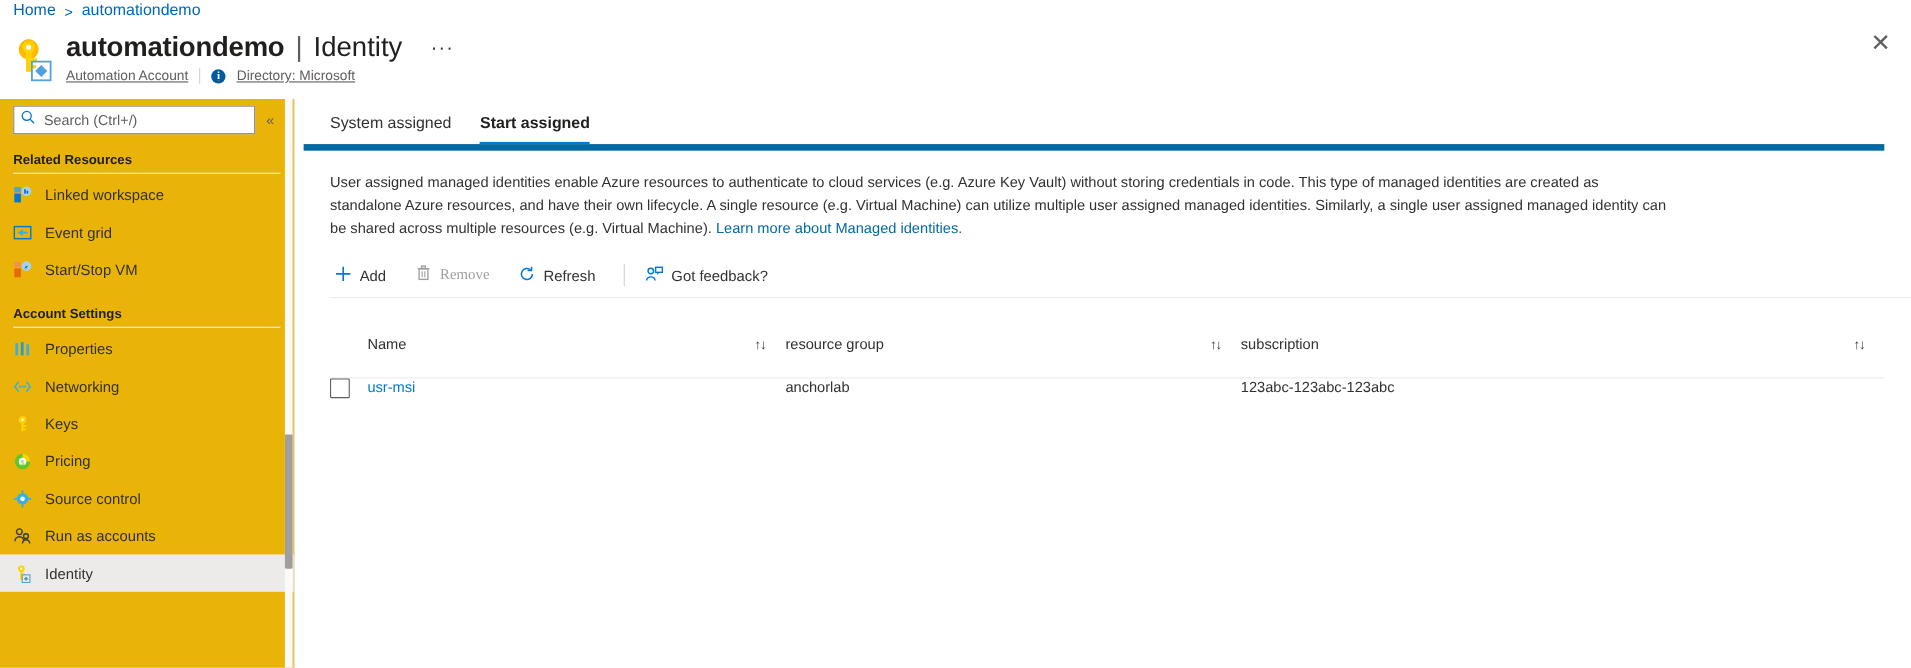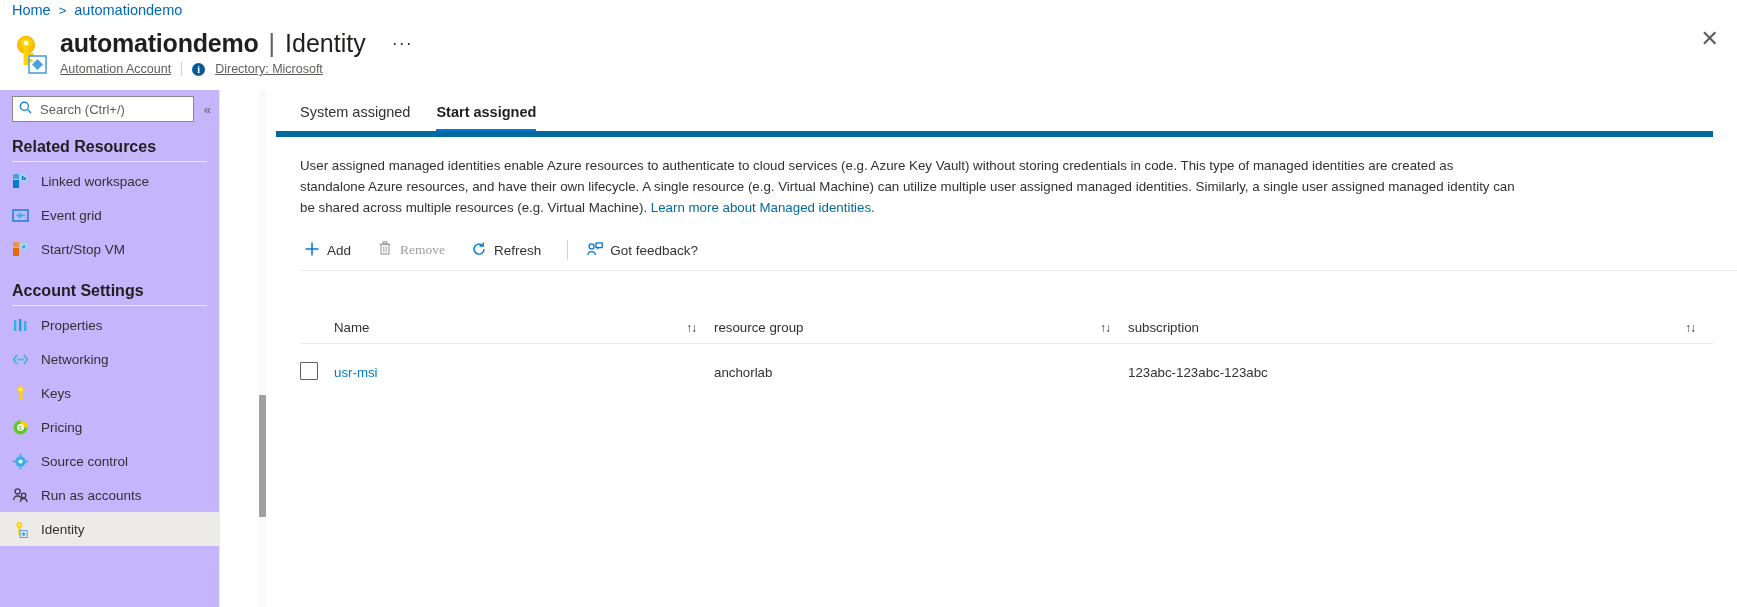--- a/index.html
+++ b/index.html
@@ -61,22 +61,22 @@
   .close-x {
     position: absolute; top: 30px; right: 18px;
     font-size: 22px; color: #605e5c; cursor: pointer;
     line-height: 18px; font-weight: 300;
   }
 
   
   .sidebar {
     position: absolute;
     top: 90px; left: 0;
-    width: 220px; height: 517px;
-    background: #c4b5fd;
+    width: 268px; height: 517px;
+    background: #eab308;
     border-right: 1px solid #edebe9;
   }
   .search-row {
     display: flex; align-items: center;
     padding: 6px 8px 0 12px;
   }
   .search-box {
     width: 220px; height: 26px;
     border: 1px solid #8a8886;
     display: flex; align-items: center;
@@ -87,21 +87,21 @@
     border: none; outline: none; width: 100%;
     font-size: 13px; font-family: "Liberation Sans", sans-serif;
     color: #605e5c; background: transparent;
   }
   .search-box input::placeholder { color: #605e5c; }
   .collapse-btn {
     margin-left: 10px; color: #605e5c;
     font-size: 13px; cursor: pointer; user-select: none;
   }
   .group-head {
-    font-size: 16px; font-weight: 700; color: #201f1e;
+    font-size: 12px; font-weight: 700; color: #201f1e;
     padding: 16px 0 5px 12px;
   }
   .group-rule { height: 1px; background: #edebe9; margin: 0 12px 2px 12px; }
   .nav-item {
     display: flex; align-items: center;
     height: 34px; padding-left: 12px; gap: 12px;
     font-size: 13.5px; color: #323130; cursor: pointer;
   }
   .nav-item.selected { background: #edebe9; }
   .nav-ico { width: 17px; height: 17px; flex: 0 0 17px; }
@@ -157,21 +157,21 @@
   }
   .cmd.disabled { color: #a19f9d; cursor: default; font-family: Liberation Serif, serif; }
   .cmd-sep { width: 1px; height: 20px; background: #d2d0ce; margin: 0 14px 0 4px; }
   .cmdbar-rule {
     height: 1px; background: #edebe9;
     margin: 2px 0 0 24px; width: calc(100% - 24px);
   }
 
   
   .table { margin-top: 34px; padding-left: 24px; width: calc(100% - 24px); }
-  .trow { display: flex; align-items: flex-end; }
+  .trow { display: flex; align-items: flex-start; }
   .thead { height: 30px; font-size: 13.3px; color: #323130; }
   .thead .cell { display: flex; align-items: center; justify-content: space-between; }
   .sort-ico { font-size: 12px; color: #323130; letter-spacing: -1px; padding-right: 18px; }
   .thead-rule { height: 1px; background: #edebe9; margin-top: 8px; }
   .tbody-row { height: 36px; font-size: 13.3px; color: #323130; }
   .cb {
     width: 18px; height: 18px; border: 1px solid #605e5c;
     background: #fff; margin-right: 16px; flex: 0 0 18px;
     cursor: pointer; border-radius: 1px;
   }

